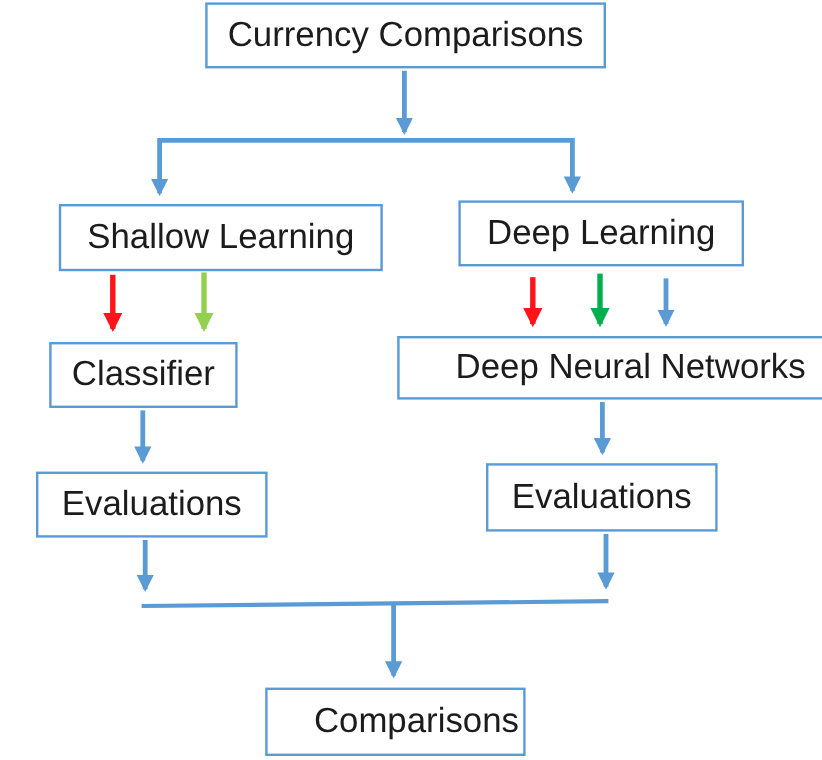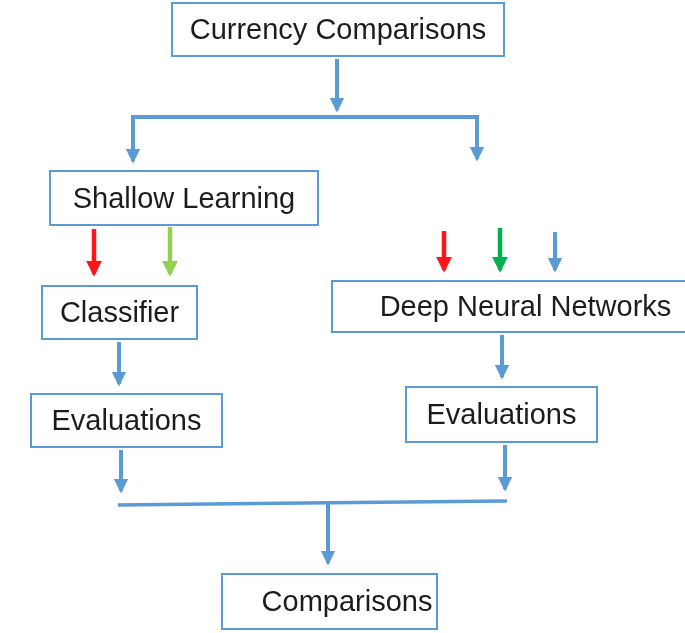--- a/index.html
+++ b/index.html
@@ -111,20 +111,23 @@
   </svg>
 
   <div class="node n-currency">
     <span>Currency Comparisons</span>
   </div>
 
   <div class="node n-shallow">
     <span>Shallow Learning</span>
   </div>
 
+  <div class="node n-deep">
+    <span>Deep Learning</span>
+  </div>
 
   <div class="node n-classifier">
     <span>Classifier</span>
   </div>
 
   <div class="node n-dnn">
     <span>Deep Neural Networks</span>
   </div>
 
   <div class="node n-eval-left">

